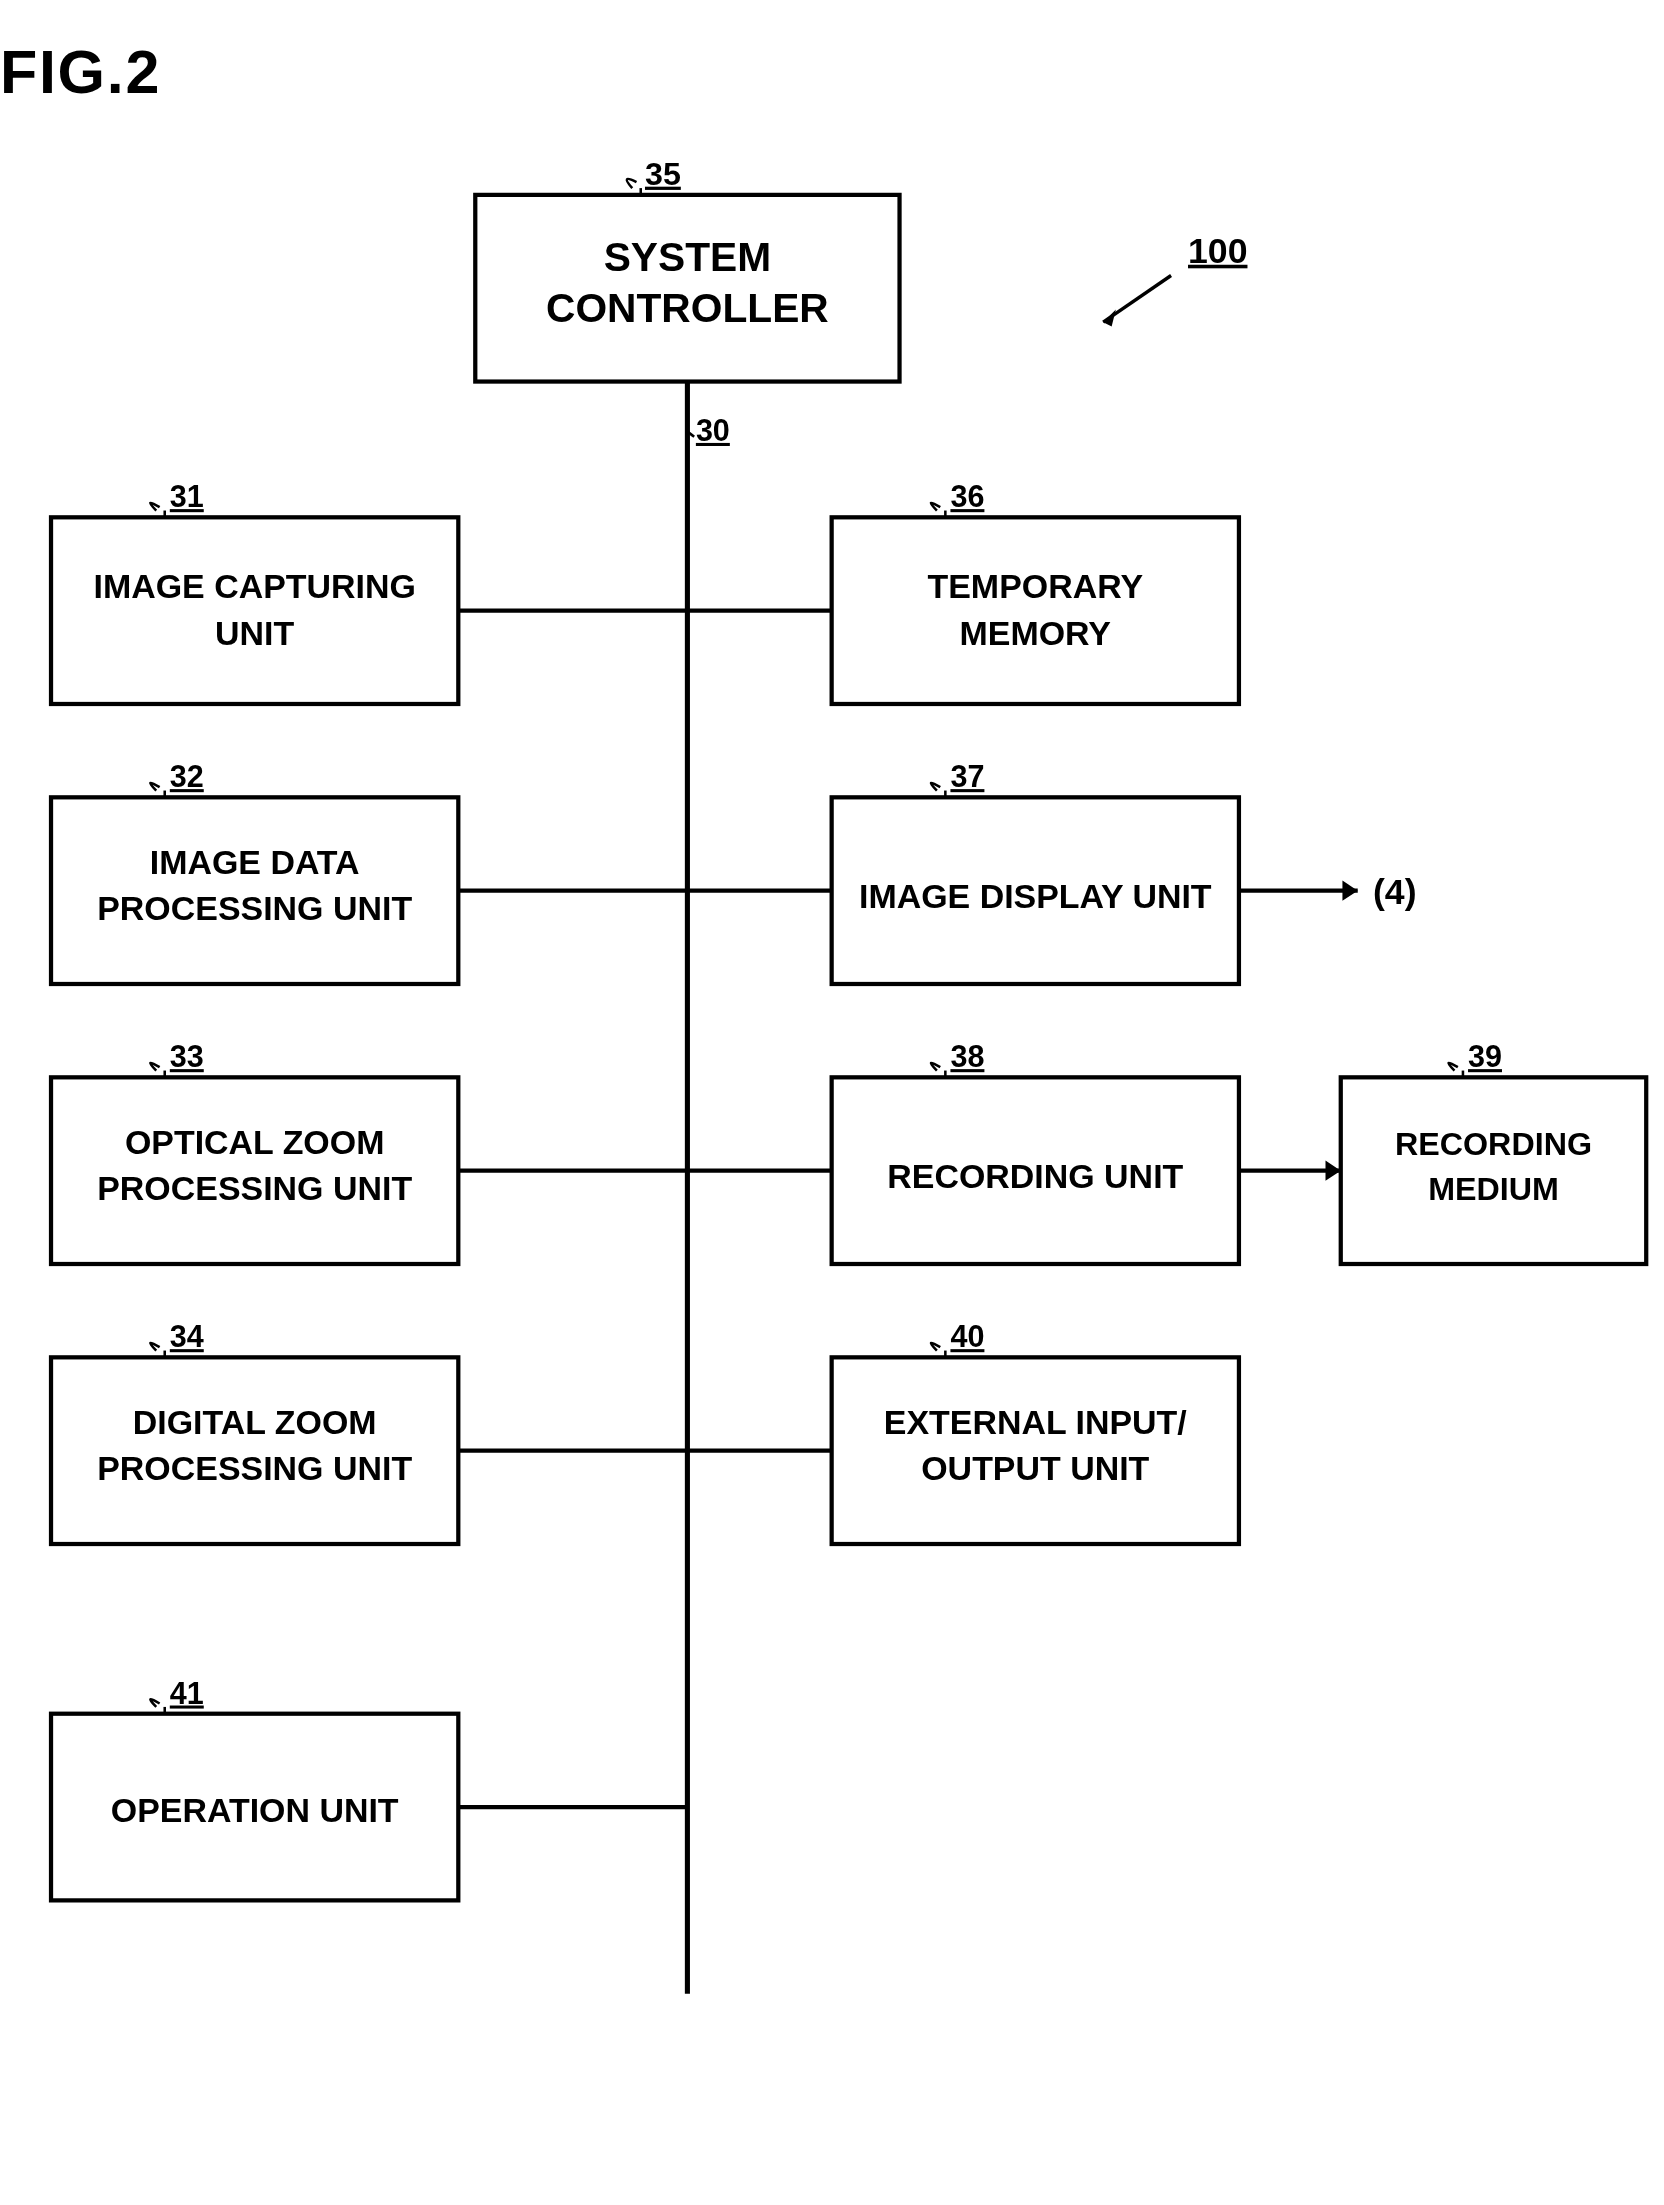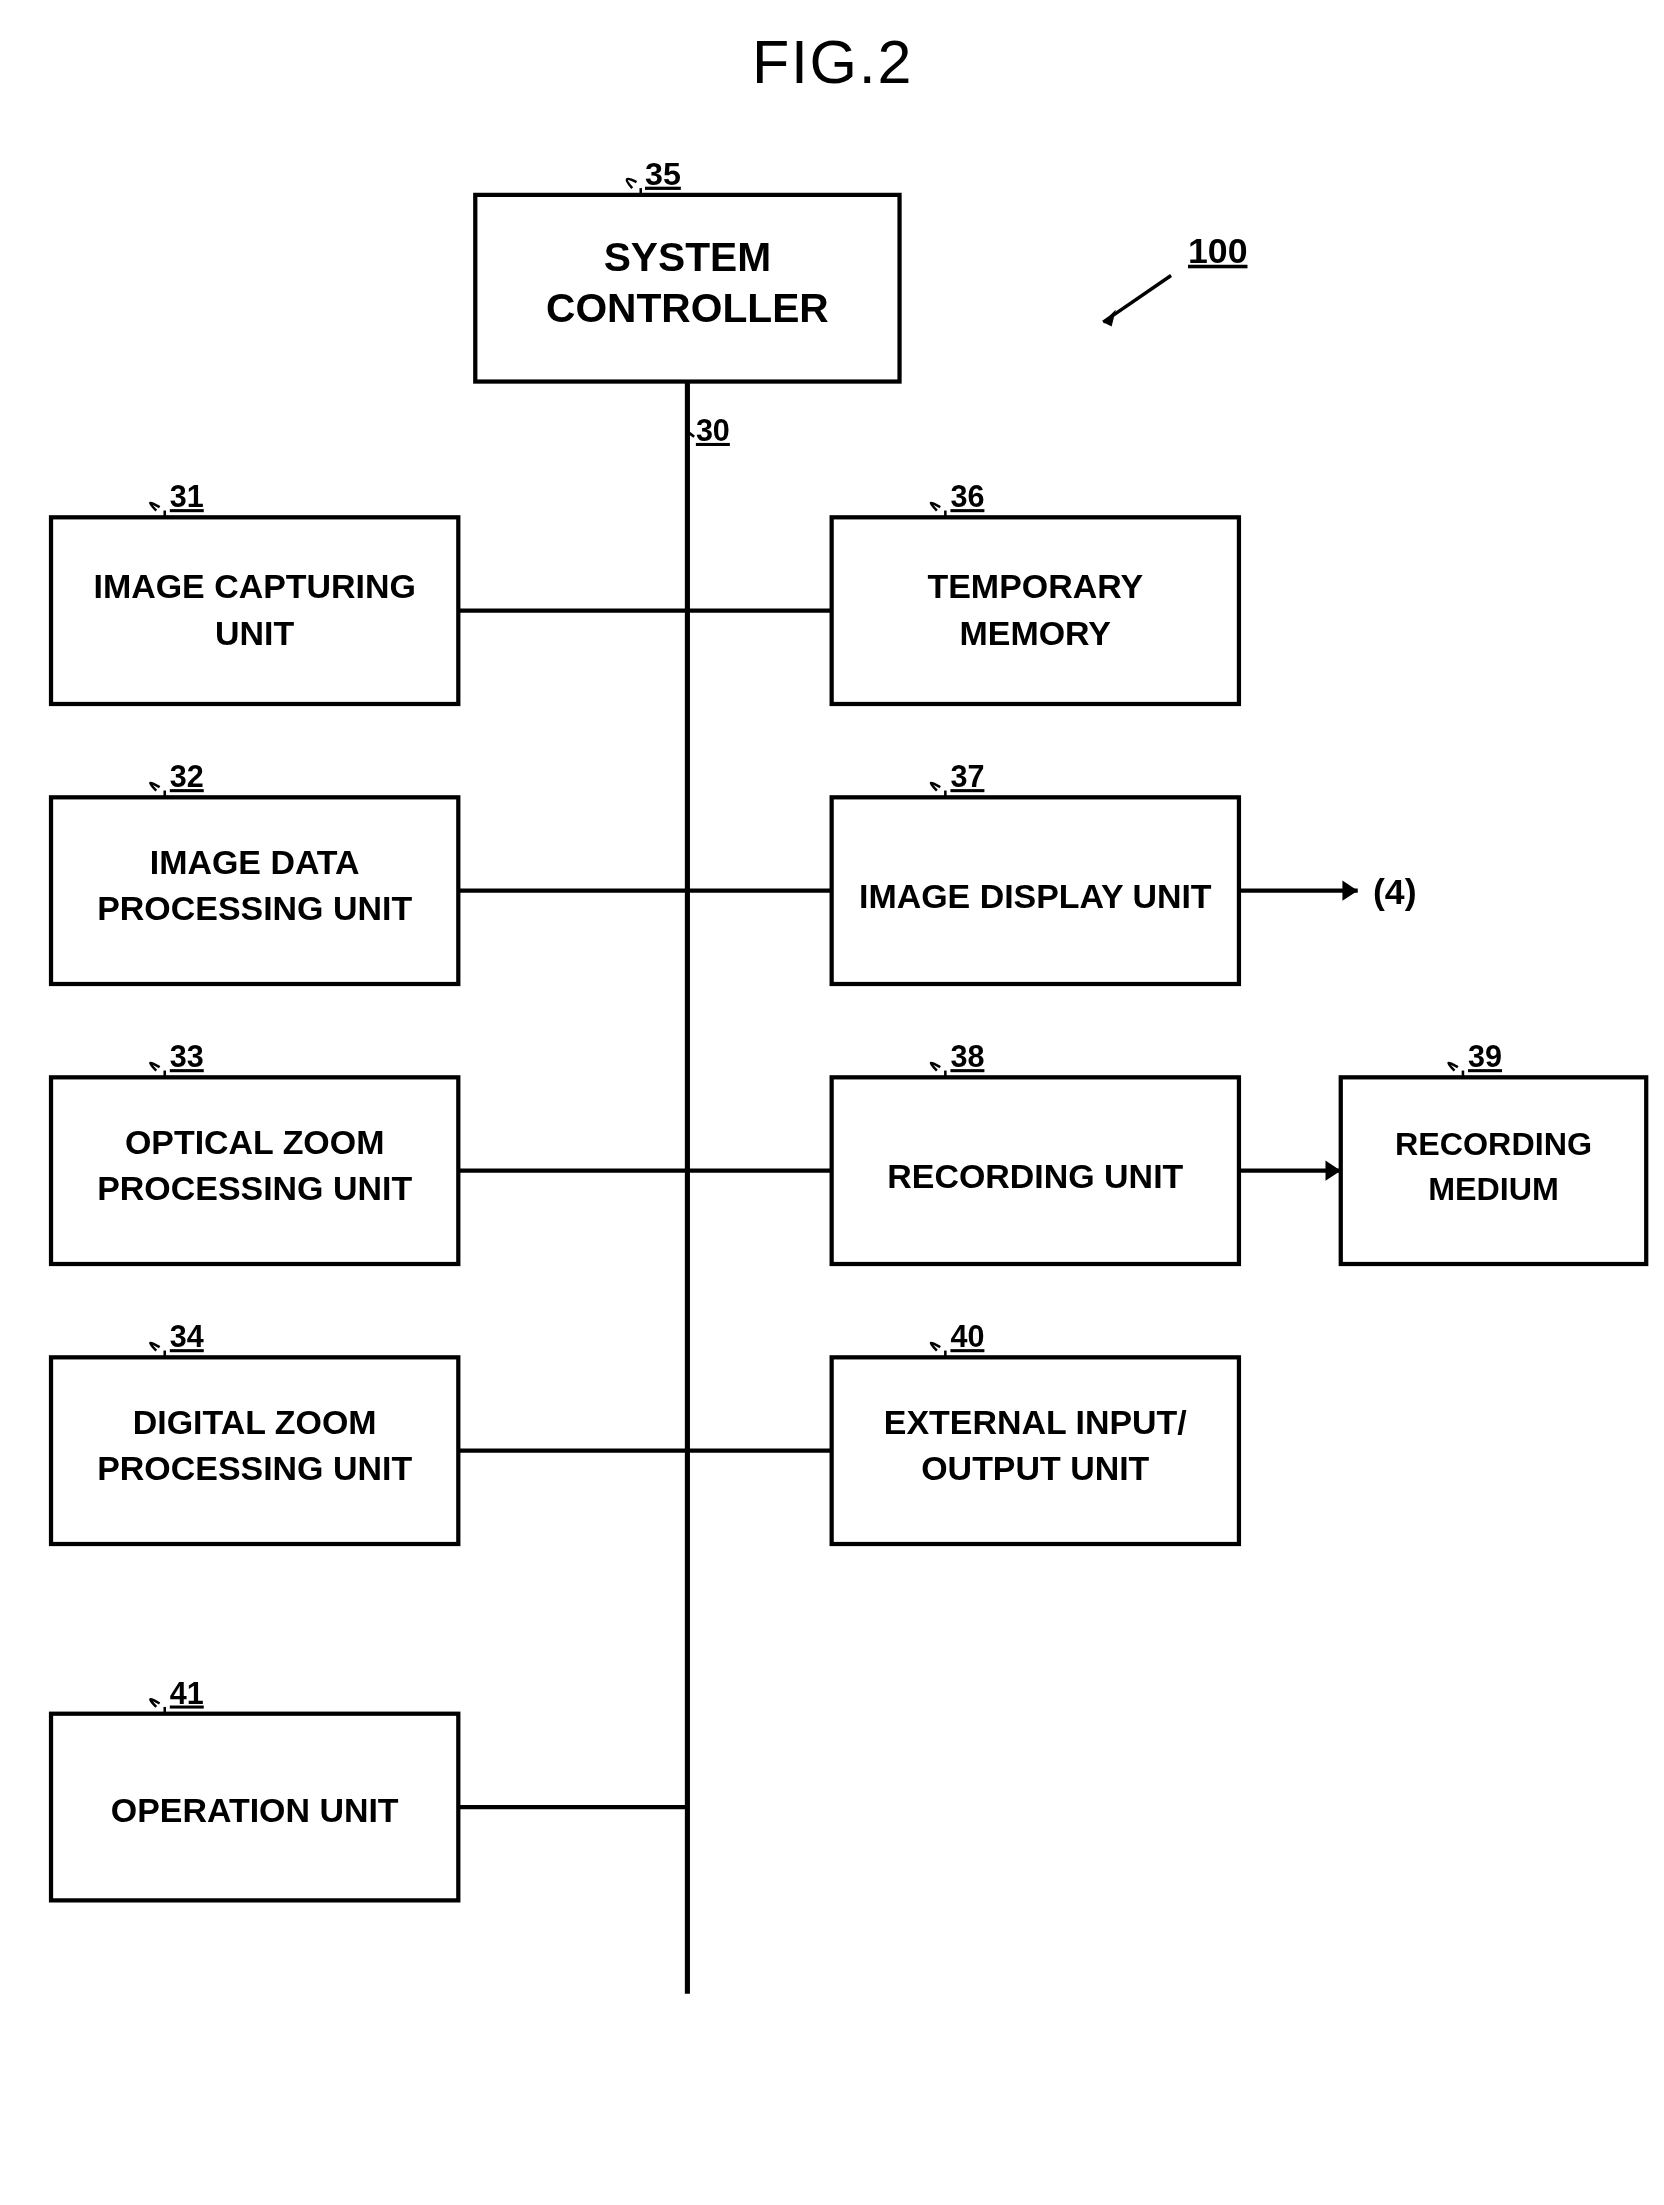--- a/index.html
+++ b/index.html
@@ -7,24 +7,24 @@
     body {
       background: #ffffff;
       font-family: Arial, Helvetica, sans-serif;
       width: 1665px;
       height: 2205px;
       position: relative;
       overflow: hidden;
     }
 
     .fig-title {
-      text-align: center;
+      text-align: left;
       font-size: 61px;
-      font-weight: normal;
-      padding-top: 27px;
+      font-weight: bold;
+      padding-top: 37px;
       letter-spacing: 1.7px;
     }
   </style>
 </head>
 <body>
 
 <div class="fig-title">FIG.2</div>
 
 <svg style="position:absolute;top:127px;left:0;width:1665px;height:2078px;" overflow="visible" viewBox="0 0 1962 2449" width="1665" height="2078">
 

